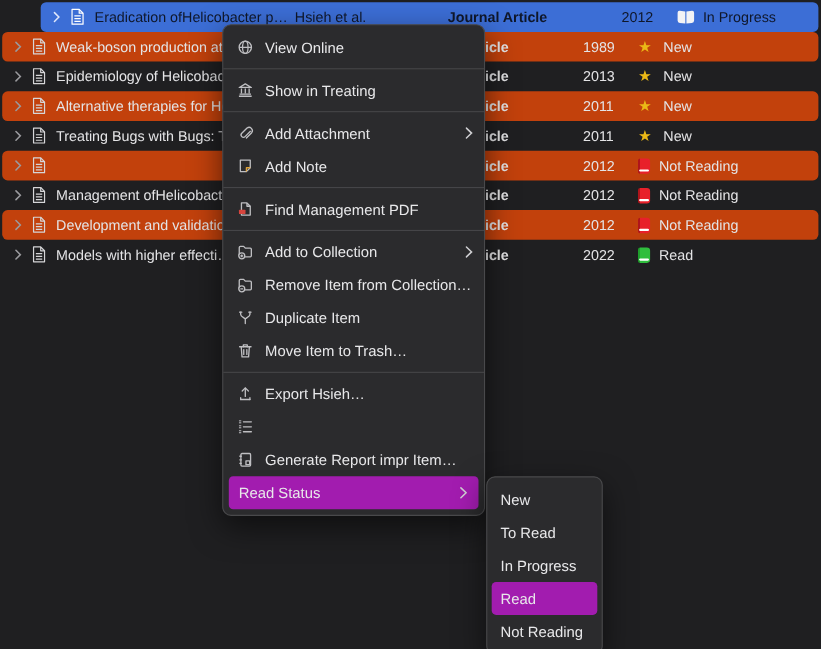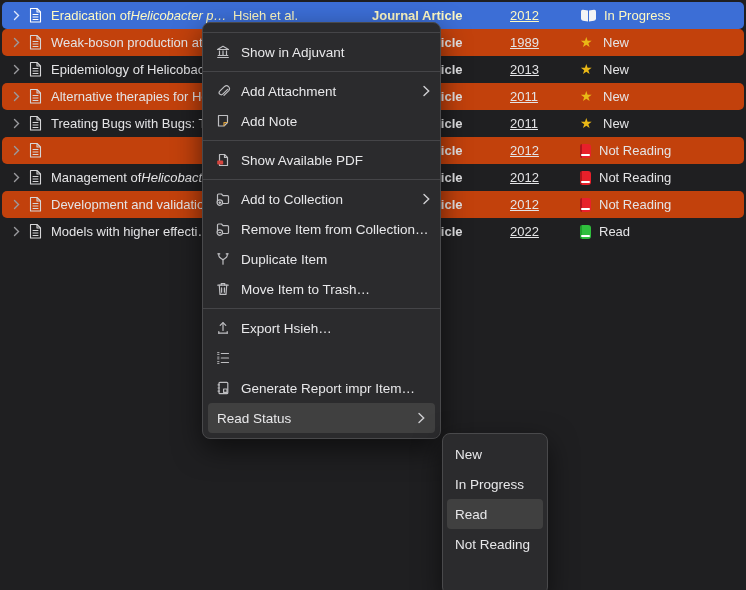--- a/index.html
+++ b/index.html
@@ -7,36 +7,36 @@
     width:746px; height:590px; position:relative; overflow:hidden;
     background:#1f1f21; font-family:"Liberation Sans", sans-serif;
     -webkit-font-smoothing:antialiased; user-select:none;
   }
   
   .row {
     position:absolute; left:2px; right:2px; height:27px; border-radius:5px;
     color:#e4e4e6; font-size:13px;
   }
   .row.stripe { background:#c2410c; }
-  .row.selected { background:#3c6ed6; color:#fef9c3; }
+  .row.selected { background:#3c6ed6; color:#0f172a;margin-left:35px; }
   .row .chev {
     position:absolute; left:11px; top:8px; width:7px; height:11px; color:#9a9a9e;
   }
   .row.selected .chev { color:#dfe7fb; }
   .row .docicon { position:absolute; left:27px; top:5px; width:13px; height:17px; color:#d6d6d8; }
   .row.selected .docicon { color:#ffffff; }
   .row .title {
     position:absolute; left:49px; top:0; height:27px; max-width:177px;
     display:flex; align-items:center; overflow:hidden; white-space:nowrap;
   }
-  .row .title .it { font-style:italic; }
+  .row .title .it { }
   .tag-dot { width:9px; height:9px; border-radius:50%; background:#3fb24a; margin-left:3px; flex:none; }
   .row .creator { position:absolute; left:231px; top:0; line-height:27px; white-space:nowrap; }
   .row .type    { position:absolute; left:370px; top:0; line-height:27px; white-space:nowrap;font-weight:bold; }
-  .row .year    { position:absolute; left:508px; top:0; line-height:27px;text-decoration:underline; }
+  .row .year    { position:absolute; left:528px; top:0; line-height:27px; }
   .row .status  { position:absolute; left:578px; top:0; height:27px; display:flex; align-items:center; white-space:nowrap; }
   
   .status-icon { display:inline-block; position:relative; margin-right:8px; flex:none; }
   .status-icon[data-icon="star"] { width:15px; height:15px; }
   .status-icon[data-icon="star"]::before {
     content:"★"; position:absolute; left:0; top:0px; font-size:14px; line-height:15px; color:#eab816;
   }
   .status-icon[data-icon="book-red"], .status-icon[data-icon="book-green"] {
     width:11px; height:14px; border-radius:2px 3px 3px 2px;
   }
@@ -62,21 +62,21 @@
   }
   .menu.main { left:202px; top:22px; width:239px; z-index:5; }
   .menu.sub  { left:442px; top:433px; width:106px; height:162px; z-index:6; }
   .menu-item {
     height:30px; display:flex; align-items:center; padding:0 10px 0 12px;
     color:#e8e8ea; font-size:13.5px; white-space:nowrap;
   }
   .menu-item .ic { width:16px; height:16px; margin-right:10px; flex:none; color:#bfbfc2; }
   .menu-item .sub-arrow { margin-left:auto; width:7px; height:12px; color:#cfcfd2; flex:none; }
   .menu-item.no-icon { padding-left:14px; }
-  .menu-item.highlight { background:#404040; border-radius:4px; margin:0 5px; padding-left:9px; }
+  .menu-item.highlight { background:#a21caf; border-radius:4px; margin:0 5px; padding-left:9px; }
   .menu.sub .menu-item { padding:0 12px; }
   .menu.sub .menu-item.highlight { margin:0 4px; padding-left:8px; }
   .menu-sep { height:1px; background:#454548; margin:4px 0; }
   svg { display:block; }
 </style>
 </head>
 <body>
 
 <div>
 
@@ -306,31 +306,41 @@
     <span class="year">2022</span>
     <span class="status">
         <span class="status-icon" data-icon="book-green"></span>
         <span>Read</span>
       </span>
   </div>
 </div>
 
 <div class="menu main">
 
+  <div class="menu-item">
+    <span class="ic">
+        <svg width="16" height="16" viewBox="0 0 16 16" fill="none" stroke="currentColor" stroke-width="1.2">
+          <circle cx="8" cy="8" r="5.6"></circle>
+          <ellipse cx="8" cy="8" rx="2.5" ry="5.6"></ellipse>
+          <path d="M2.4 8 h11.2"></path>
+        </svg>
+      </span>
+    <span>View Online</span>
+  </div>
   <div class="menu-sep"></div>
 
   <div class="menu-item">
     <span class="ic">
         <svg width="16" height="16" viewBox="0 0 16 16" fill="none" stroke="currentColor" stroke-width="1.2" stroke-linejoin="round">
           <path d="M2.5 5.5 L8 2.3 L13.5 5.5 Z"></path>
           <path d="M4.5 6.5 v4.5 M8 6.5 v4.5 M11.5 6.5 v4.5"></path>
           <path d="M2.8 11.5 h10.4 M2.2 13.5 h11.6"></path>
         </svg>
       </span>
-    <span>Show in Adjuvant</span>
+    <span>Show in Treating</span>
   </div>
   <div class="menu-sep"></div>
 
   <div class="menu-item">
     <span class="ic">
         <svg width="16" height="16" viewBox="0 0 16 16" fill="none" stroke="currentColor" stroke-width="1.2" stroke-linecap="round" stroke-linejoin="round">
           <path d="M12.6 6.4 L7.8 11.2 a2.1 2.1 0 0 1-3-3 L9.6 3.4 a3 3 0 0 1 4.2 4.2 L9 12.4"></path>
         </svg>
       </span>
     <span>Add Attachment</span>
@@ -353,21 +363,21 @@
   <div class="menu-sep"></div>
 
   <div class="menu-item">
     <span class="ic">
         <svg width="16" height="16" viewBox="0 0 16 16" fill="none" stroke="currentColor" stroke-width="1.2" stroke-linejoin="round">
           <path d="M4.5 2.5 h5 l3 3 v8 h-8 z"></path>
           <path d="M9.5 2.5 v3 h3"></path>
           <rect x="2.2" y="8.6" width="6" height="4" rx="0.8" fill="#d6453e" stroke="none"></rect>
         </svg>
       </span>
-    <span>Show Available PDF</span>
+    <span>Find Management PDF</span>
   </div>
   <div class="menu-sep"></div>
 
   <div class="menu-item">
     <span class="ic">
         <svg width="16" height="16" viewBox="0 0 16 16" fill="none" stroke="currentColor" stroke-width="1.2" stroke-linejoin="round">
           <path d="M2.5 4 a1 1 0 0 1 1-1 h3 l1.5 1.6 h4.5 a1 1 0 0 1 1 1 v5.9 a1 1 0 0 1-1 1 h-9 a1 1 0 0 1-1-1 z"></path>
           <circle cx="4.8" cy="11.6" r="2.7" fill="#2b2b2d"></circle>
           <path d="M4.8 10.3 v2.6 M3.5 11.6 h2.6"></path>
         </svg>
@@ -455,20 +465,23 @@
         </svg>
       </span>
   </div>
 </div>
 
 <div class="menu sub">
   <div class="menu-item">
       <span>New</span>
     </div>
   <div class="menu-item">
+      <span>To Read</span>
+    </div>
+  <div class="menu-item">
       <span>In Progress</span>
     </div>
   <div class="menu-item highlight">
       <span>Read</span>
     </div>
   <div class="menu-item">
       <span>Not Reading</span>
     </div>
 </div>
 

